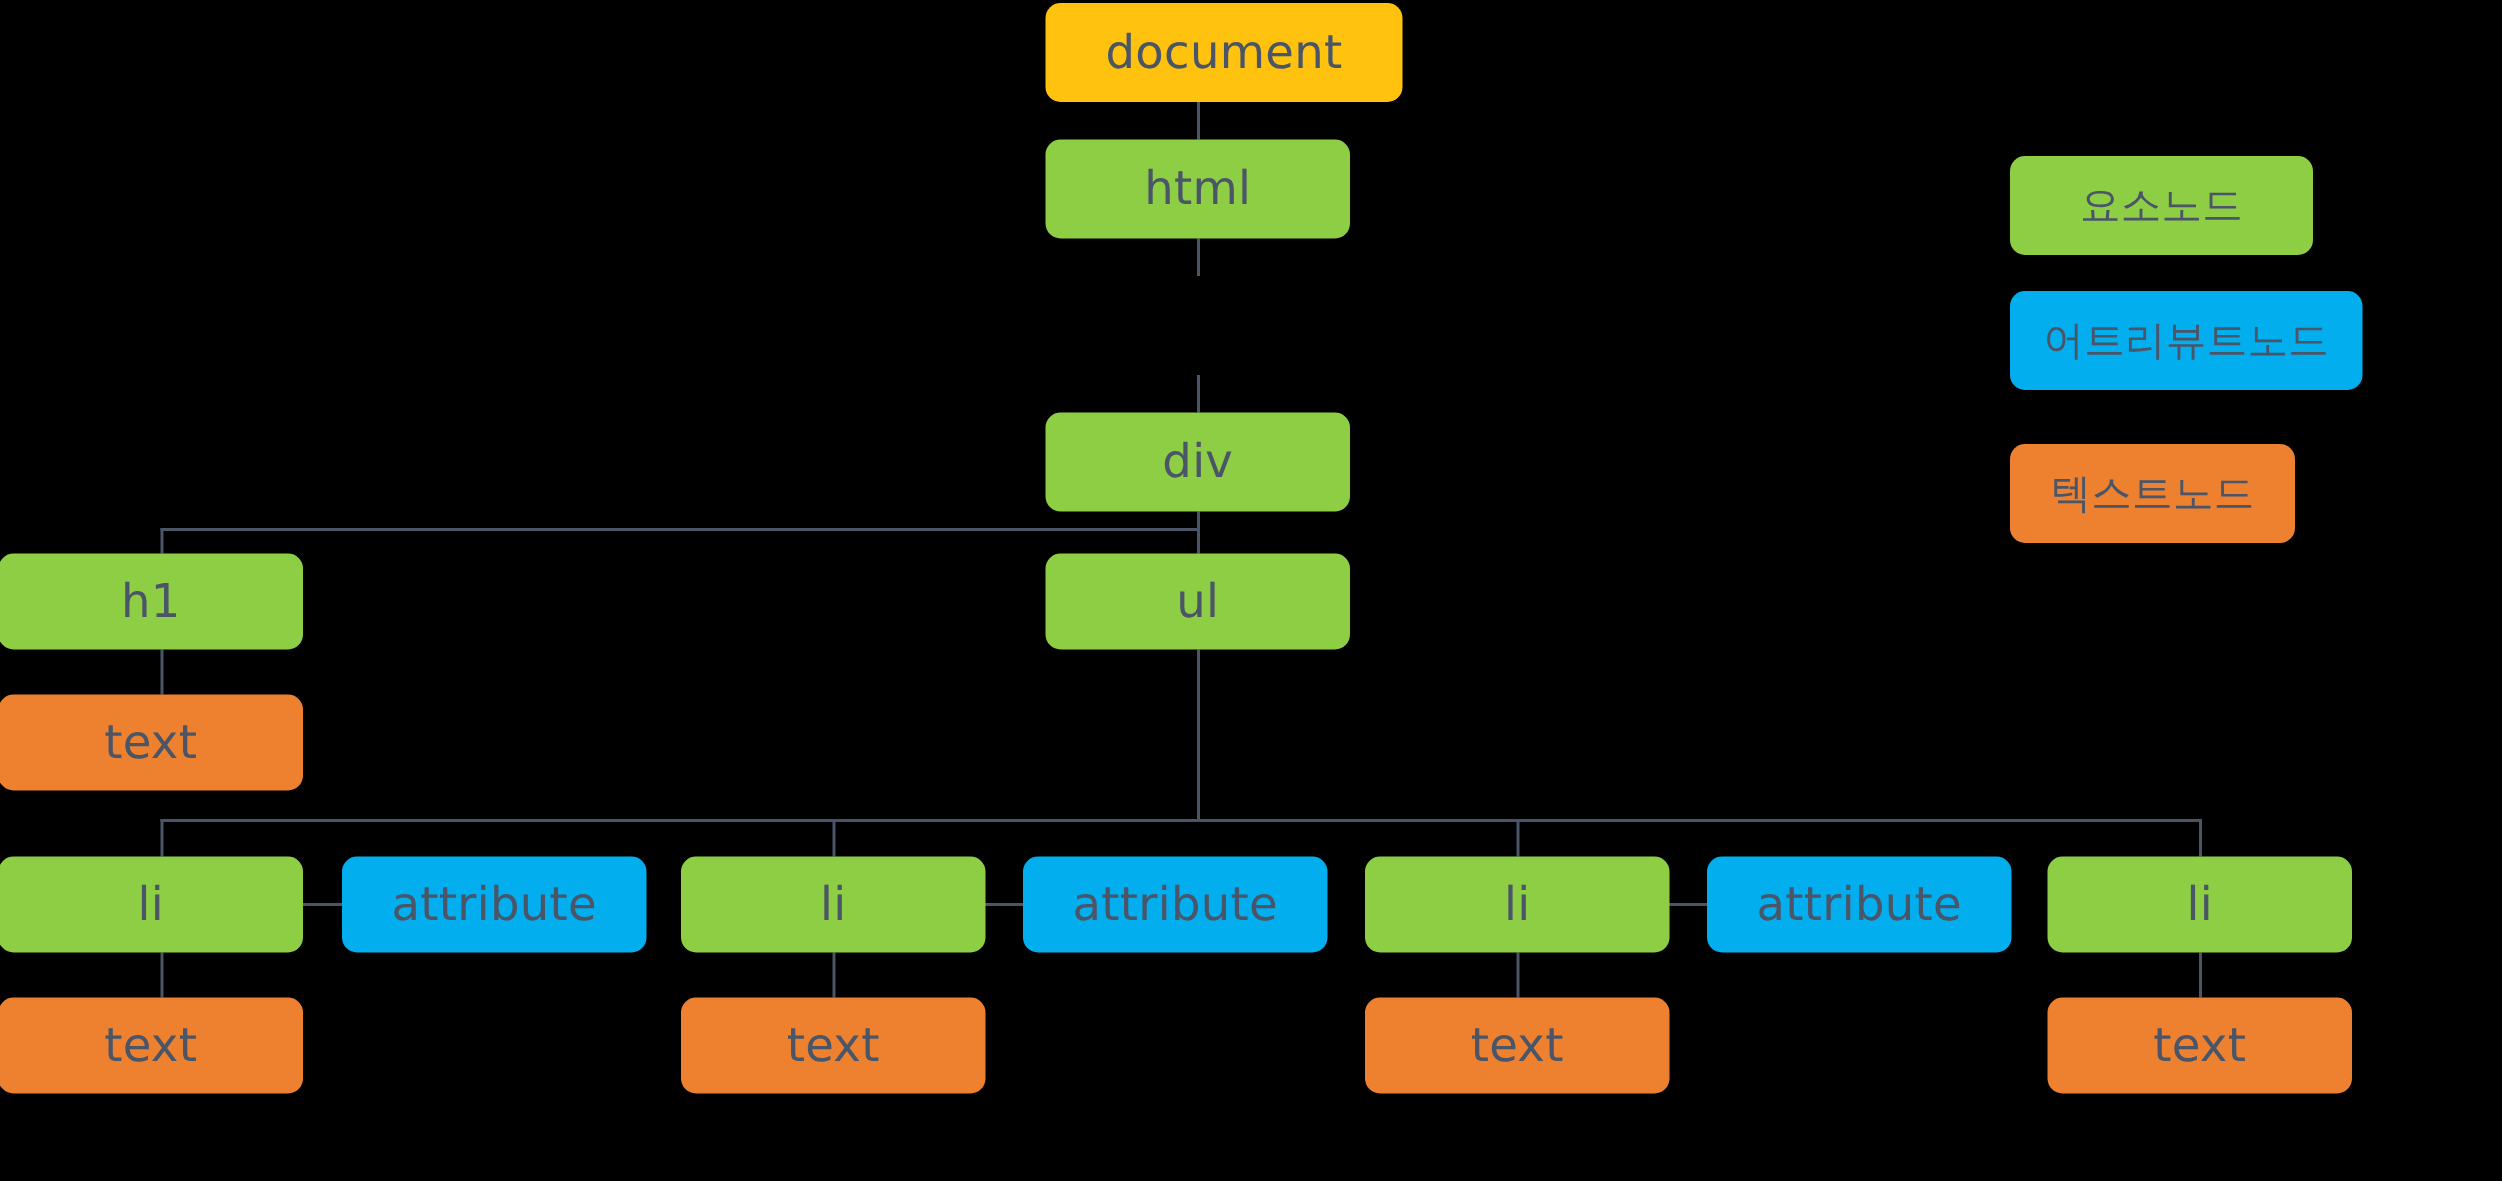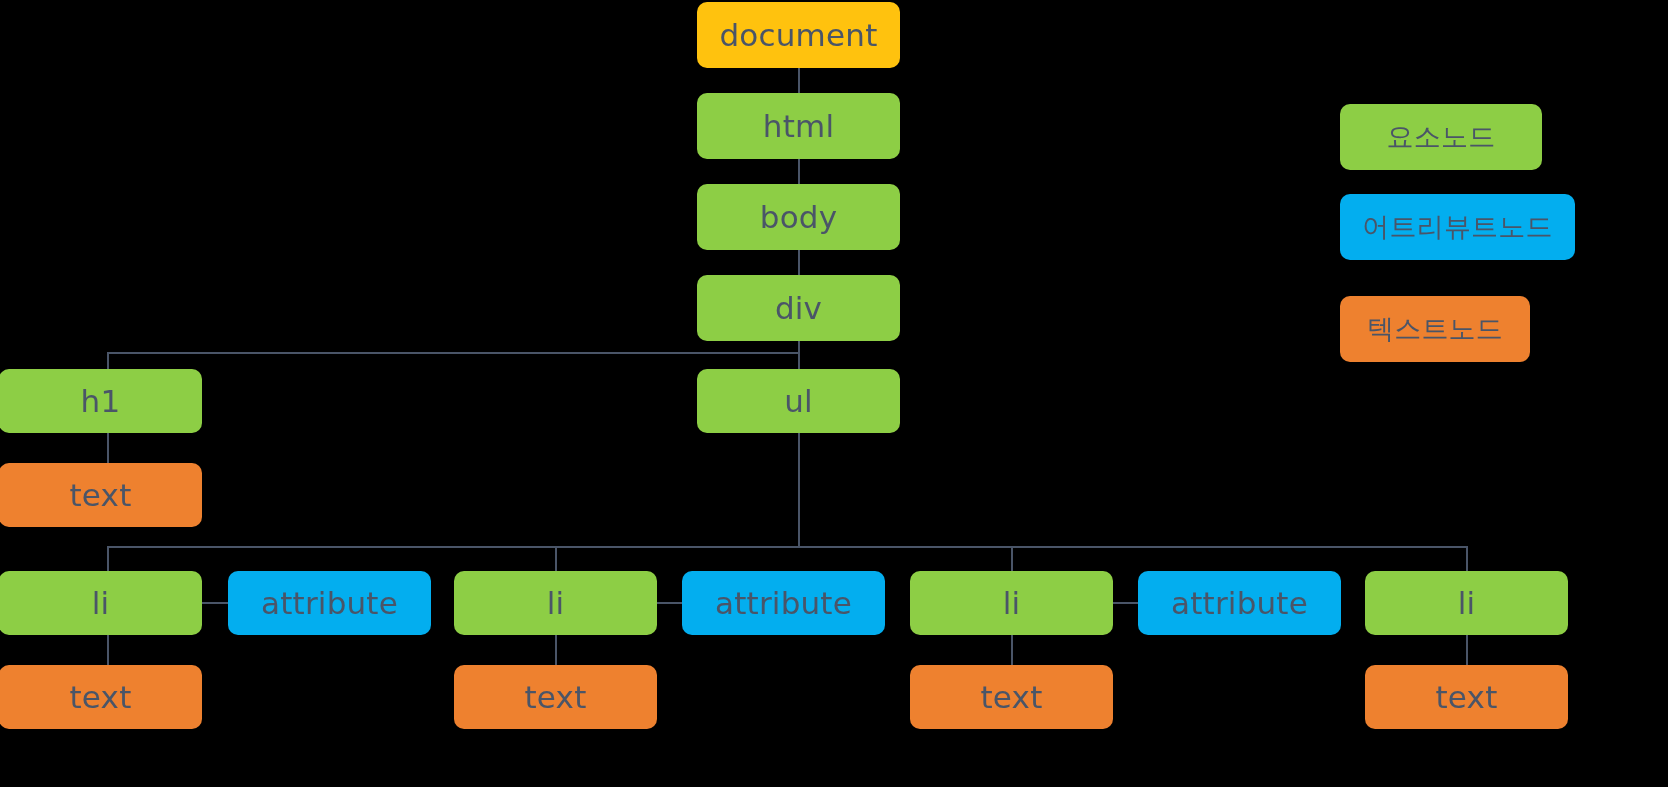--- a/index.html
+++ b/index.html
@@ -74,25 +74,24 @@
 
   <div class="line h" style="left:202px; top:602px; width:46px;"></div>
   <div class="line h" style="left:656px; top:602px; width:27px;"></div>
   <div class="line h" style="left:1112px; top:602px; width:28px;"></div>
 
   <div class="line v" style="left:107px; top:635px; height:30px;"></div>
   <div class="line v" style="left:555px; top:635px; height:30px;"></div>
   <div class="line v" style="left:1011px; top:635px; height:30px;"></div>
   <div class="line v" style="left:1466px; top:635px; height:30px;"></div>
 
-  <div class="node doc" style="left:697px; top:2px; width:203px; height:66px;">document</div>
+  <div class="node doc" style="left:697px; top:2px; width:238px; height:66px;">document</div>
 
   <div class="node elem" style="left:697px; top:93px; width:203px; height:66px;">html</div>
 
-  <div class="node elem" style="left:697px; top:184px; width:203px; height:66px;">body</div>
 
   <div class="node elem" style="left:697px; top:275px; width:203px; height:66px;">div</div>
 
   <div class="node elem" style="left:-1px; top:369px; width:203px; height:64px;">h1</div>
 
   <div class="node textn" style="left:-1px; top:463px; width:203px; height:64px;">text</div>
 
   <div class="node elem" style="left:697px; top:369px; width:203px; height:64px;">ul</div>
 
   <div class="node elem" style="left:-1px; top:571px; width:203px; height:64px;">li</div>

